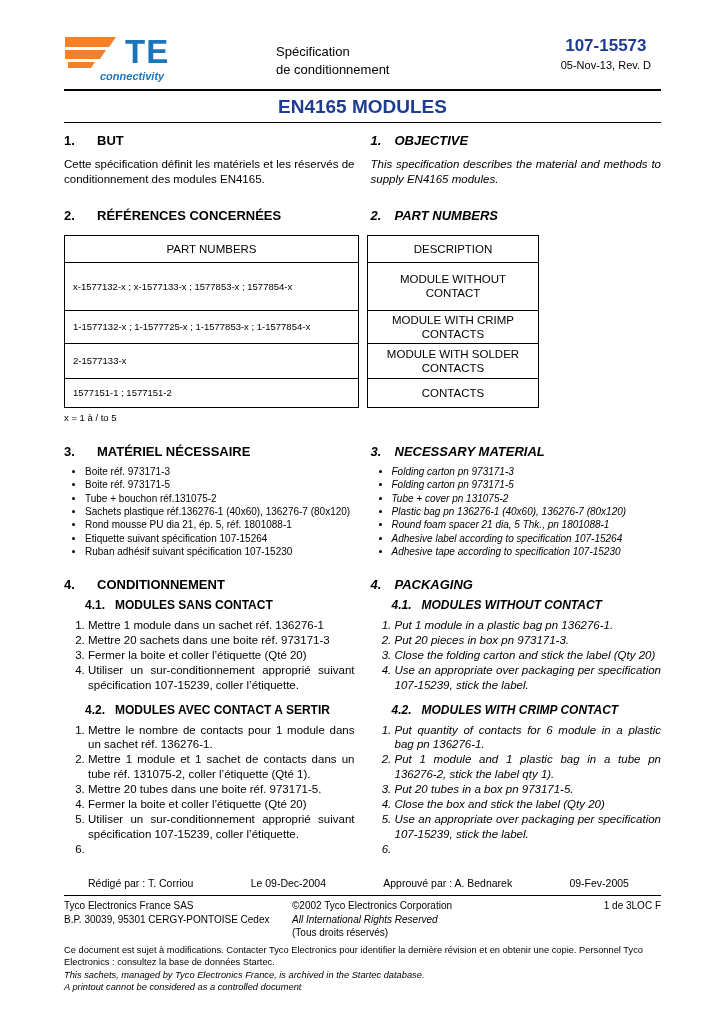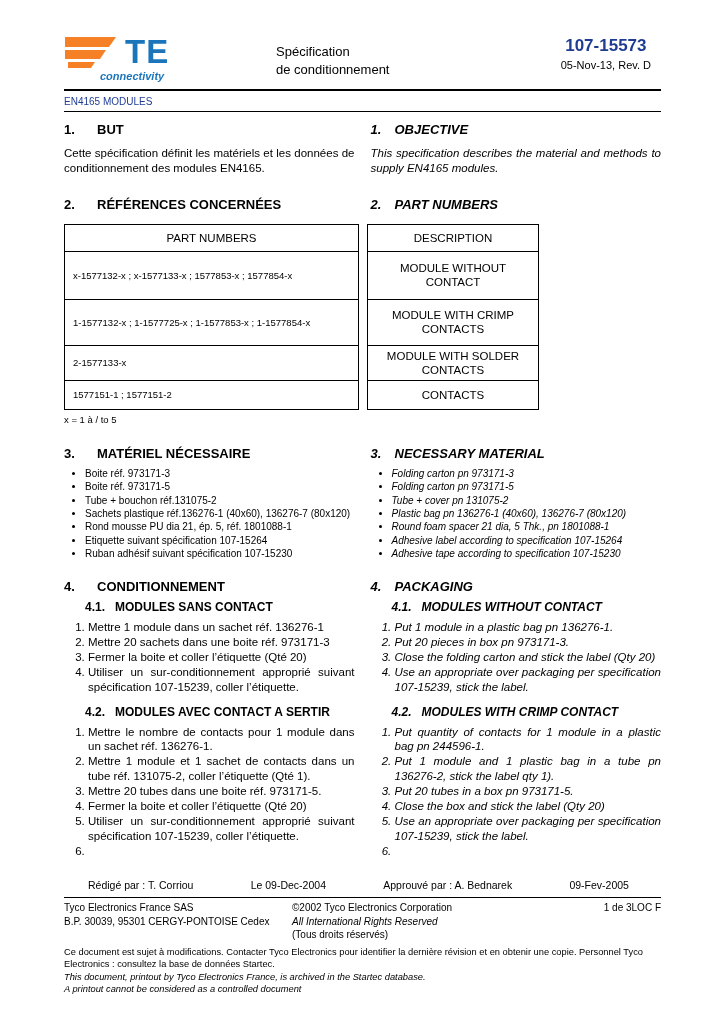--- a/index.html
+++ b/index.html
@@ -17,21 +17,21 @@
   .logo-row { display: flex; align-items: center; gap: 7px; }
   .logo-mark .orange { fill: var(--logo-orange, #f58025); }
   .logo-te { font-size: 33px; font-weight: bold; color: var(--logo-blue, #1b75bb); line-height: .9; letter-spacing: 1px; }
   .logo-tagline { color: var(--logo-blue, #1b75bb); font-style: italic; font-weight: bold; font-size: 11px; margin: 2px 0 0 36px; }
   .doc-subtitle { font-size: 13px; line-height: 1.35; margin-top: 7px; }
   .doc-id { margin-left: auto; text-align: center; padding-right: 10px; }
   .doc-number { color: var(--accent-blue, #1f3c93); font-weight: bold; font-size: 17px; }
   .doc-rev { font-size: 11px; margin-top: 3px; }
   .rule { border-top: 2px solid #000; margin-top: 7px; }
   .rule.thin { border-top-width: 1px; margin-top: 0; }
-  .doc-title { text-align: left; font-weight: normal; font-size: 10px; color: var(--accent-blue, #1f3c93); padding: 5px 0 4px; }
+  .doc-title { text-align: center; font-weight: bold; font-size: 19px; color: var(--accent-blue, #1f3c93); padding: 5px 0 4px; }
 
   
   .cols { display: flex; gap: 16px; }
   .col { width: 291px; }
   .col.en { font-style: italic; }
   .h { font-size: 13px; font-weight: bold; display: flex; align-items: baseline; }
   .col.fr .h-num { width: 33px; flex: none; }
   .col.en .h-num { width: 24px; flex: none; }
   .h.sub { font-size: 12px; margin-left: 21px; }
   .col .h.sub .h-num { width: 30px; }
@@ -100,21 +100,21 @@
   <div class="rule"></div>
   <div class="doc-title">EN4165 MODULES</div>
   <div class="rule thin"></div>
 
   <section class="cols sec1">
     <div class="col fr">
       <h2 class="h">
         <span class="h-num">1.</span>
         <span>BUT</span>
       </h2>
-      <p class="body-text">Cette spécification définit les matériels et les données de conditionnement des modules EN4165.</p>
+      <p class="body-text">Cette spécification définit les matériels et les réservés de conditionnement des modules EN4165.</p>
     </div>
     <div class="col en">
       <h2 class="h">
         <span class="h-num">1.</span>
         <span>OBJECTIVE</span>
       </h2>
       <p class="body-text">This specification describes the material and methods to supply EN4165 modules.</p>
     </div>
   </section>
 
@@ -135,21 +135,21 @@
 
   <div class="spec-table">
     <div class="spec-row head" style="height:28px">
       <div class="cell pn-cell">PART NUMBERS</div>
       <div class="cell desc-cell">DESCRIPTION</div>
     </div>
     <div class="spec-row" style="height:49px">
       <div class="cell pn-cell">x-1577132-x ; x-1577133-x ; 1577853-x ; 1577854-x</div>
       <div class="cell desc-cell">MODULE WITHOUT CONTACT</div>
     </div>
-    <div class="spec-row" style="height:47px">
+    <div class="spec-row" style="height:34px">
       <div class="cell pn-cell">1-1577132-x ; 1-1577725-x ; 1-1577853-x ; 1-1577854-x</div>
       <div class="cell desc-cell">MODULE WITH CRIMP CONTACTS</div>
     </div>
     <div class="spec-row" style="height:36px">
       <div class="cell pn-cell">2-1577133-x</div>
       <div class="cell desc-cell">MODULE WITH SOLDER CONTACTS</div>
     </div>
     <div class="spec-row" style="height:30px">
       <div class="cell pn-cell">1577151-1 ; 1577151-2</div>
       <div class="cell desc-cell">CONTACTS</div>
@@ -246,21 +246,21 @@
         <li>Utiliser un sur-conditionnement approprié suivant spécification 107-15239, coller l’étiquette.</li>
         <li></li>
       </ol>
     </div>
     <div class="col en">
       <h3 class="h sub">
         <span class="h-num">4.2.</span>
         <span>MODULES WITH CRIMP CONTACT</span>
       </h3>
       <ol class="steps">
-        <li>Put quantity of contacts for 1 module in a plastic bag pn 244596-1.</li>
+        <li>Put quantity of contacts for 6 module in a plastic bag pn 136276-1.</li>
         <li>Put 1 module and 1 plastic bag in a tube pn 136276-2, stick the label qty 1).</li>
         <li>Put 20 tubes in a box pn 973171-5.</li>
         <li>Close the box and stick the label (Qty 20)</li>
         <li>Use an appropriate over packaging per specification 107-15239, stick the label.</li>
         <li></li>
       </ol>
     </div>
   </section>
 
   <div class="signoff">
@@ -281,17 +281,17 @@
       <div class="it">All International Rights Reserved</div>
       <div>(Tous droits réservés)</div>
     </div>
     <div class="f-right">
       <div>1 de 3</div>
       <div>LOC F</div>
     </div>
   </div>
   <div class="legal">
     <div>Ce document est sujet à modifications. Contacter Tyco Electronics pour identifier la dernière révision et en obtenir une copie. Personnel Tyco Electronics : consultez la base de données Startec.</div>
-    <div class="it">This document, printout by Tyco Electronics France, is archived in the Startec database.</div>
+    <div class="it">This sachets, managed by Tyco Electronics France, is archived in the Startec database.</div>
     <div class="it">A printout cannot be considered as a controlled document</div>
   </div>
 
 </div>
 
 </body></html>

